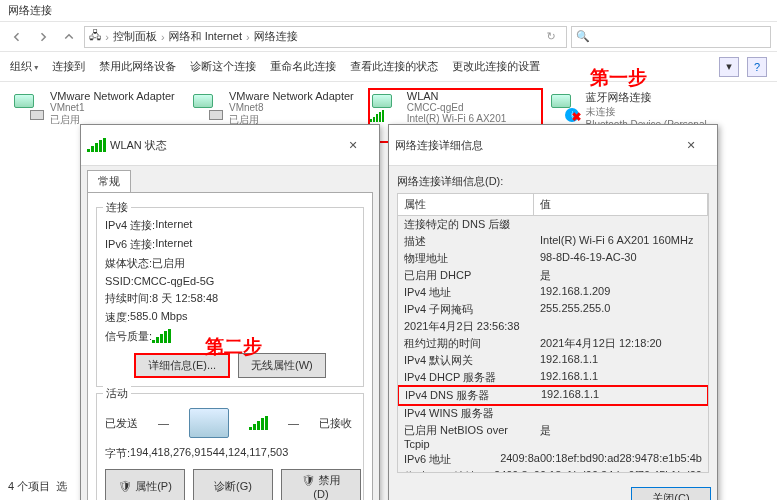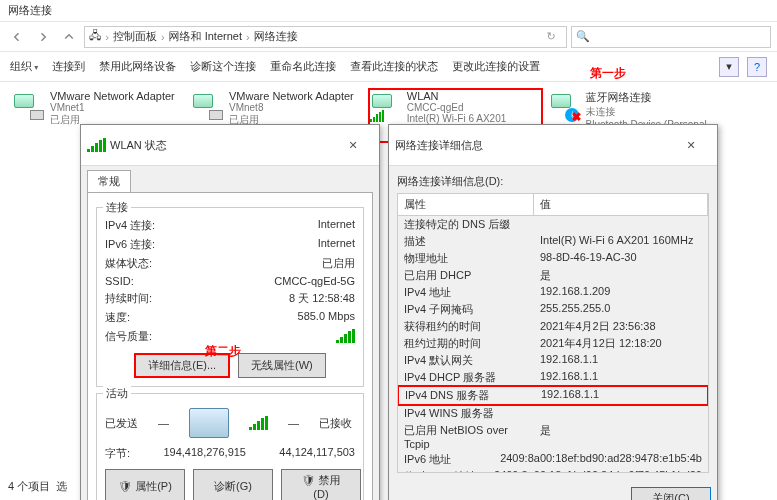--- a/index.html
+++ b/index.html
@@ -23,29 +23,29 @@
 .monitor{position:absolute;top:4px;left:2px;width:20px;height:14px;border:1px solid #4a7;background:linear-gradient(#cfe,#9db);border-radius:2px}
 .cable{position:absolute;bottom:2px;right:0;width:14px;height:10px;border:1px solid #888;background:#ddd}
 .signal{position:absolute;bottom:0;left:0;width:16px;height:12px}
 .signal i{position:absolute;bottom:0;width:2px;background:#0a0}
 .signal i:nth-child(1){left:0;height:3px}.signal i:nth-child(2){left:3px;height:5px}.signal i:nth-child(3){left:6px;height:8px}.signal i:nth-child(4){left:9px;height:10px}.signal i:nth-child(5){left:12px;height:12px}
 .bt{position:absolute;bottom:0;right:0;width:14px;height:14px;border-radius:50%;background:#0af;color:#fff;font-size:9px;display:flex;align-items:center;justify-content:center}
 .xmark{position:absolute;bottom:-2px;right:-2px;color:red;font-weight:bold;font-size:12px}
 .atxt .t1{font-size:11px}
 .atxt .t2,.atxt .t3{font-size:10px;color:#777}
 .selbox{border:2px solid red;padding:0}
-.anno{position:absolute;color:red;font-size:12px;font-weight:bold;font-family:Liberation Serif, serif}
+.anno{position:absolute;color:red;font-size:19px;font-weight:bold;font-family:Liberation Serif, serif}
 .dialog{position:absolute;background:#f0f0f0;border:1px solid #888;box-shadow:2px 2px 6px rgba(0,0,0,.3)}
 .dlg-title{height:41px;background:#fff;display:flex;align-items:center;padding:0 6px;gap:4px;border-bottom:1px solid #ddd}
 .dlg-title .x{margin-left:auto;width:40px;text-align:center;color:#555}
 .tab{display:inline-block;background:#fff;border:1px solid #aaa;border-bottom:none;padding:3px 10px;margin:4px 6px 0;font-size:11px}
 .panel{background:#fff;border:1px solid #aaa;margin:0 6px 6px;padding:8px}
 .group{border:1px solid #ccc;margin:6px 0;padding:8px;position:relative}
 .group>.gl{position:absolute;top:-8px;left:6px;background:#fff;padding:0 3px;font-size:11px}
-.row{display:flex;justify-content:space-between;padding:2px 0;font-size:11px}
+.row{display:flex;padding:2px 0;font-size:11px}
 .btn{border:1px solid #737373;background:#e1e1e1;padding:3px 12px;font-size:11px;min-width:80px}
 .btnrow{display:flex;gap:8px;justify-content:center;margin-top:6px}
 .footer{display:flex;justify-content:flex-end;padding:6px;gap:6px}
 .sigbig{display:inline-flex;align-items:flex-end;gap:1px;height:14px}
 .sigbig i{width:3px;background:#0a0}
 .sigbig i:nth-child(1){height:3px}.sigbig i:nth-child(2){height:6px}.sigbig i:nth-child(3){height:9px}.sigbig i:nth-child(4){height:12px}.sigbig i:nth-child(5){height:14px}
 .activity{display:flex;align-items:center;gap:20px;margin:6px 0}
 .pc{width:40px;height:30px;border:1px solid #58a;background:linear-gradient(#def,#acd);border-radius:2px}
 .det-list{border:1px solid #ccc;height:280px;overflow:hidden}
 .det-head{display:flex;background:#fff;border-bottom:1px solid #ccc}
@@ -286,21 +286,20 @@
           </div>
           <div class="det-row">
             <div class="dc1">IPv4 地址</div>
             <div class="dc2">192.168.1.209</div>
           </div>
           <div class="det-row">
             <div class="dc1">IPv4 子网掩码</div>
             <div class="dc2">255.255.255.0</div>
           </div>
           <div class="det-row">
-            <div class="dc1">获得租约的时间</div>
             <div class="dc2">2021年4月2日 23:56:38</div>
           </div>
           <div class="det-row">
             <div class="dc1">租约过期的时间</div>
             <div class="dc2">2021年4月12日 12:18:20</div>
           </div>
           <div class="det-row">
             <div class="dc1">IPv4 默认网关</div>
             <div class="dc2">192.168.1.1</div>
           </div>

